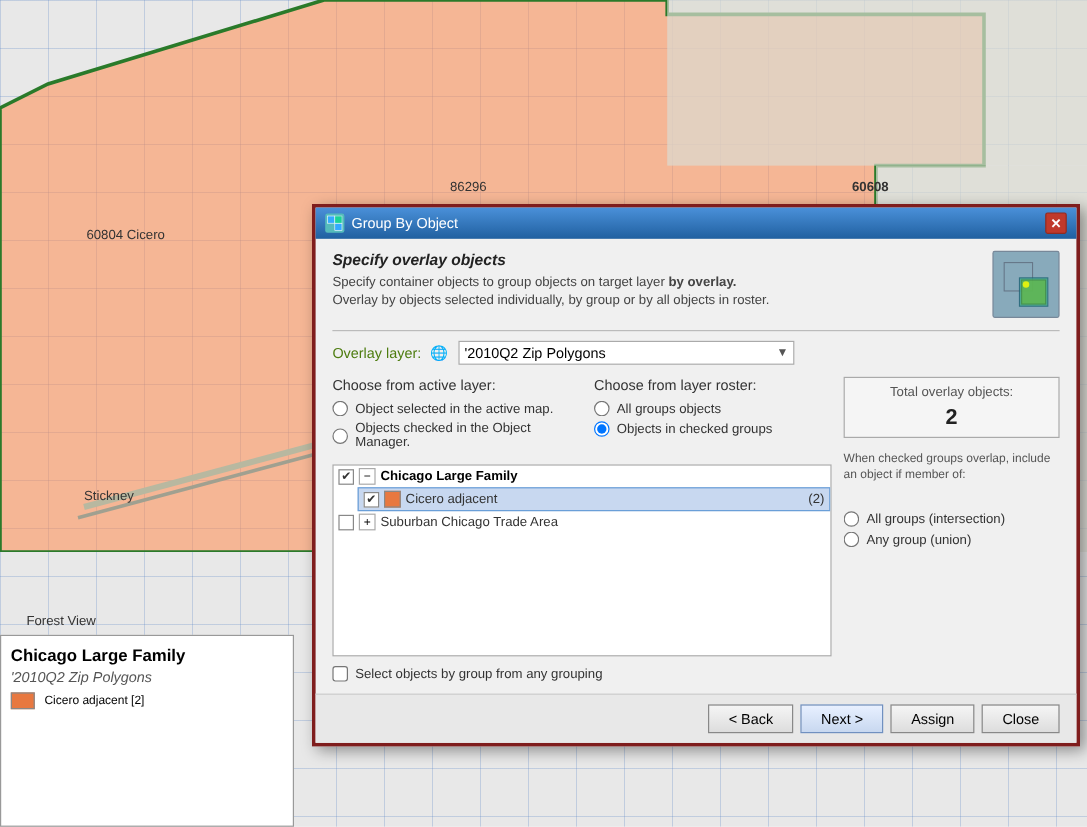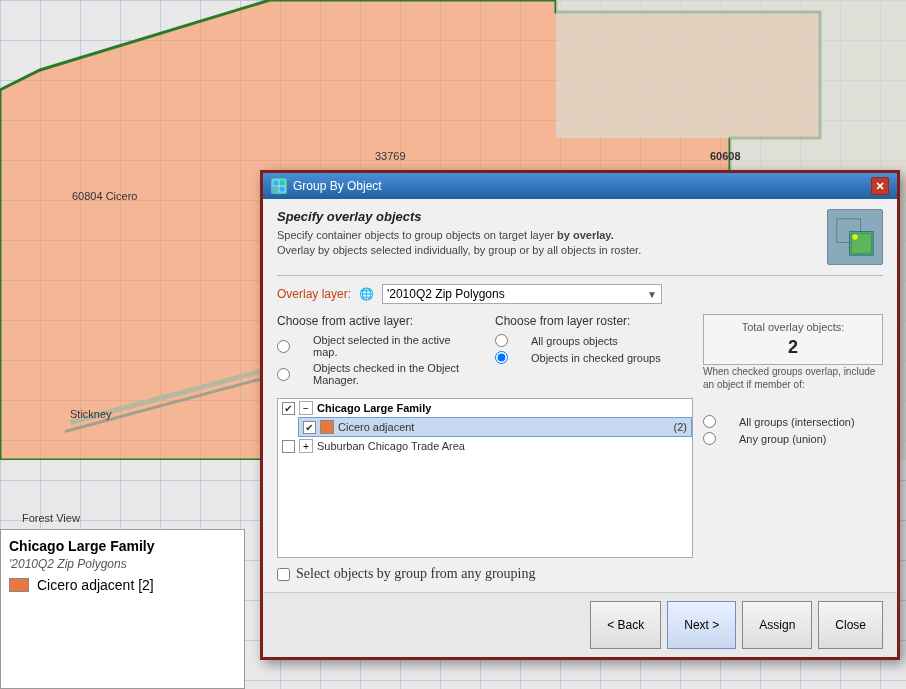--- a/index.html
+++ b/index.html
@@ -162,21 +162,21 @@
     
     .overlay-layer-row {
       display: flex;
       align-items: center;
       gap: 8px;
       margin-bottom: 10px;
     }
 
     .overlay-layer-label {
       font-size: 12px;
-      color: #c2410c;
+      color: #4d7c0f;
       white-space: nowrap;
     }
 
     .overlay-layer-select {
       flex: 1;
       padding: 2px 4px;
       border: 1px solid #aaa;
       background: white;
       font-size: 12px;
       display: flex;
@@ -203,21 +203,21 @@
 
     .options-col-title {
       font-size: 12px;
       color: #333;
       margin-bottom: 6px;
     }
 
     .radio-option {
       display: flex;
       align-items: center;
-      gap: 23px;
+      gap: 6px;
       margin-bottom: 4px;
     }
 
     .radio-option input[type="radio"] {
       margin: 0;
     }
 
     .radio-option label {
       font-size: 11px;
       color: #333;
@@ -295,21 +295,21 @@
     
     .right-panel {
       width: 180px;
       flex-shrink: 0;
     }
 
     .total-box {
       border: 1px solid #aaa;
       background: #f5f5f5;
       padding: 6px 8px;
-      margin-bottom: 0;
+      margin-bottom: 11px;
       text-align: center;
     }
 
     .total-label {
       font-size: 11px;
       color: #555;
       margin-bottom: 4px;
     }
 
     .total-value {
@@ -341,38 +341,37 @@
       align-items: center;
       gap: 6px;
       margin-top: 4px;
     }
 
     .select-group-row input[type="checkbox"] {
       margin: 0;
     }
 
     .select-group-row label {
-      font-size: 14px;
-      color: #333;
-      font-family: Liberation Serif, serif;
+      font-size: 11px;
+      color: #333;
     }
 
     
     .dialog-footer {
       display: flex;
       justify-content: flex-end;
       align-items: center;
       padding: 8px 14px;
       border-top: 1px solid #ccc;
       gap: 6px;
       background: #e8e8e8;
     }
 
     .btn {
-      padding: 16px 16px;
+      padding: 4px 16px;
       font-size: 12px;
       border: 1px solid #888;
       background: linear-gradient(to bottom, #f5f5f5, #ddd);
       cursor: pointer;
       min-width: 60px;
       text-align: center;
     }
 
     .btn-primary {
       background: linear-gradient(to bottom, #e8f0ff, #c8d8f0);
@@ -401,33 +400,33 @@
     <polygon points="270,0 556,0 556,12 820,12 820,138 730,138 730,460 0,460 0,90 40,70" fill="none" stroke="#2a7a2a" stroke-width="3"></polygon>
 
     <rect x="556" y="0" width="350" height="138" fill="rgba(220,220,210,0.7)"></rect>
 
     <rect x="730" y="138" width="176" height="322" fill="rgba(220,220,210,0.7)"></rect>
   </svg>
 
   <div style="position:absolute; top:420px; left:70px; width:240px; height:5px; background:#b8b8a0; transform:rotate(-15deg); transform-origin:left center;"></div>
   <div style="position:absolute; top:430px; left:65px; width:245px; height:3px; background:#a0a090; transform:rotate(-15deg); transform-origin:left center;"></div>
 
-  <div class="map-label" style="left:375px; top:150px;">33769</div>
+  <div class="map-label" style="left:375px; top:150px;">86296</div>
   <div class="map-label" style="left:710px; top:150px;font-weight:bold;">60608</div>
   <div class="map-label" style="left:72px; top:190px;">60804 Cicero</div>
   <div class="map-label" style="left:70px; top:408px;">Stickney</div>
   <div class="map-label" style="left:22px; top:512px;">Forest View</div>
 </div>
 
 <div class="legend-box">
   <div style="font-weight:bold; font-size:14px; margin-bottom:3px;">Chicago Large Family</div>
   <div style="font-style:italic; font-size:12px; color:#555; margin-bottom:6px;">'2010Q2 Zip Polygons</div>
   <div style="display:flex; align-items:center; gap:8px; margin-top:4px;">
     <div style="width:20px; height:14px; background:#e87840; border:1px solid #888;"></div>
-    <span style="font-size:14px;">Cicero adjacent [2]</span>
+    <span style="font-size:10px;">Cicero adjacent [2]</span>
   </div>
 </div>
 
 <div class="dialog">
 
   <div class="dialog-titlebar">
     <div class="dialog-title-left">
       <div class="titlebar-icon">
         <svg width="14" height="14" viewBox="0 0 14 14">
           <rect x="1" y="1" width="6" height="6" fill="#3af" stroke="white" stroke-width="0.5"></rect>

